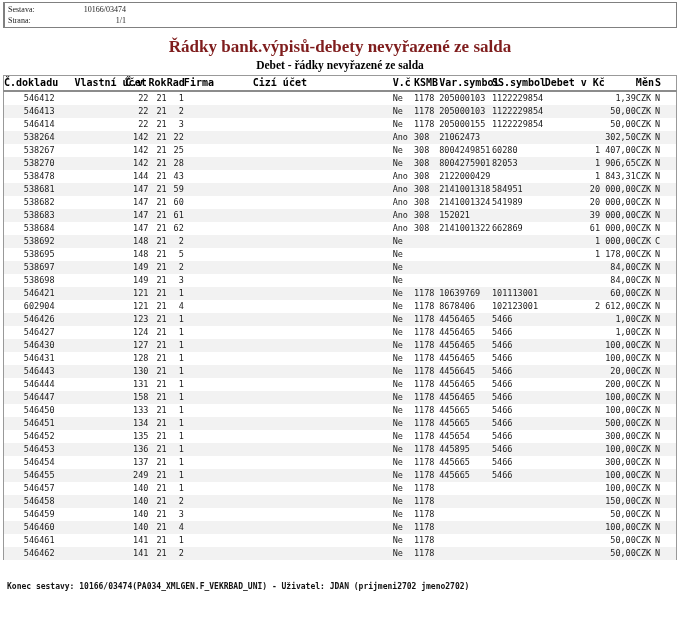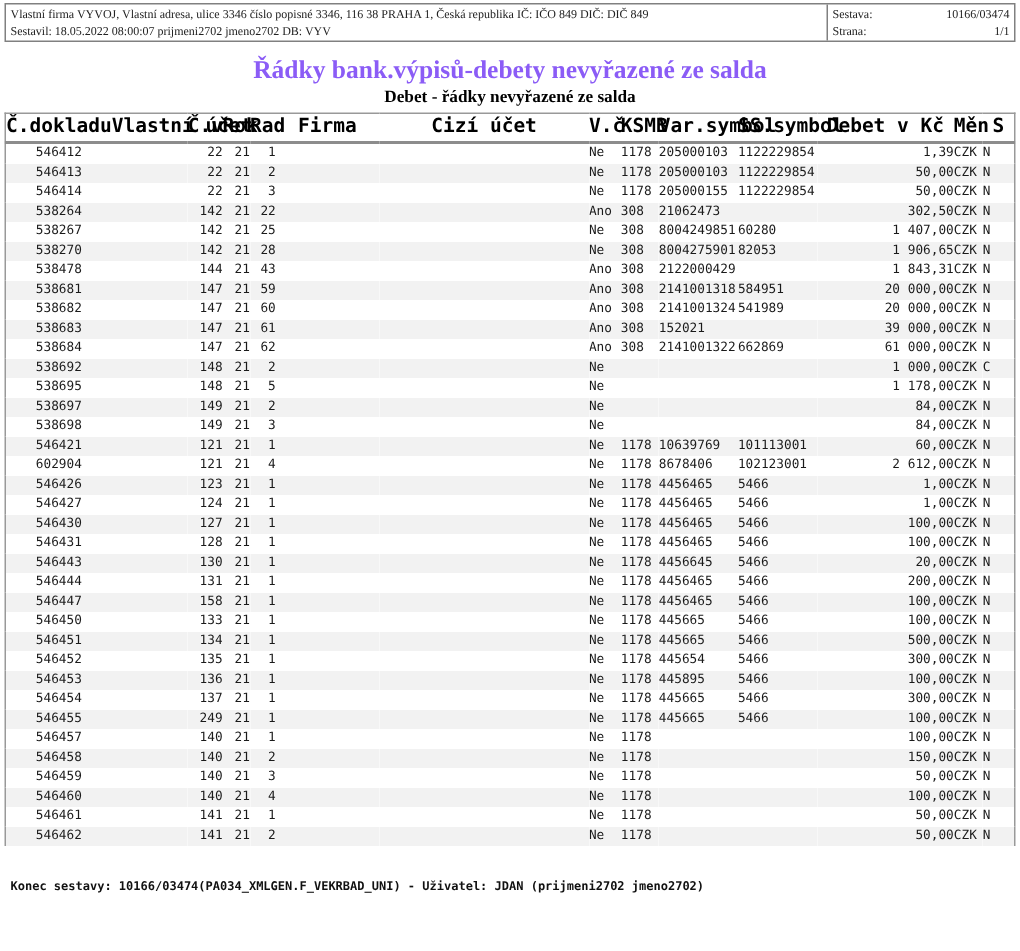--- a/index.html
+++ b/index.html
@@ -18,36 +18,36 @@
   .hdr-left{flex:1;padding:1px 3px;}
   .hdr-right{
     width:118px;border-left:1px solid #808080;padding:1px 3px;
     display:flex;flex-direction:column;justify-content:space-between;
   }
   .hdr-right .pair{display:flex;justify-content:space-between;}
 
   
   .title{
     text-align:center;font-family:"Liberation Serif",serif;font-weight:bold;
-    font-size:17px;margin-top:9px;color:#8b5cf6;
+    font-size:17px;margin-top:9px;color:#7f1d1d;
   }
   .subtitle{
     text-align:center;font-family:"Liberation Serif",serif;font-weight:bold;
     font-size:11.5px;margin-top:2px;color:#000;
   }
 
   
   table.report{
     table-layout:fixed;border-collapse:collapse;width:674px;margin-top:4px;
     border-left:1px solid #999;border-right:1px solid #999;border-top:1px solid #999;
     font-size:8.5px;
   }
   table.report th{
-    font-weight:bold;text-align:center;padding:1px 0 2px 0;white-space:nowrap;
-    border-bottom:2px solid #8c8c8c;font-size:13px;color:#000;
+    font-weight:bold;text-align:left;padding:1px 0 2px 0;white-space:nowrap;
+    border-bottom:2px solid #8c8c8c;font-size:10px;color:#000;
   }
   table.report td{
     padding:0;height:13px;line-height:13px;white-space:nowrap;overflow:hidden;
   }
   table.report tbody tr:nth-child(even){background:#f2f2f2;}
   
   .c0{width:70px;} .c1{width:50px;} .c2{width:23px;} .c3{width:18px;} .c4{width:17px;}
   .c5{width:68px;} .c6{width:138px;} .c7{width:21px;} .c8{width:25px;} .c9{width:52px;}
   .c10{width:52px;} .c11{width:90px;} .c12{width:19px;} .c13{width:21px;}
   
@@ -75,24 +75,20 @@
     margin-top:22px;padding-left:4px;
     font-weight:bold;font-size:8px;color:#111;
   }
 </style>
 </head>
 <body>
 
 <div class="page">
 
   <div class="hdr-box">
-    <div class="hdr-left">
-      <div>Vlastní firma VYVOJ, Vlastní adresa, ulice 3346 číslo popisné 3346, 116 38 PRAHA 1, Česká republika  IČ: IČO 849  DIČ: DIČ 849</div>
-      <div>Sestavil: 18.05.2022 08:00:07 prijmeni2702 jmeno2702  DB: VYV</div>
-    </div>
     <div class="hdr-right">
       <div class="pair">
         <span>Sestava:</span>
         <span>10166/03474</span>
       </div>
       <div class="pair">
         <span>Strana:</span>
         <span>1/1</span>
       </div>
     </div>

